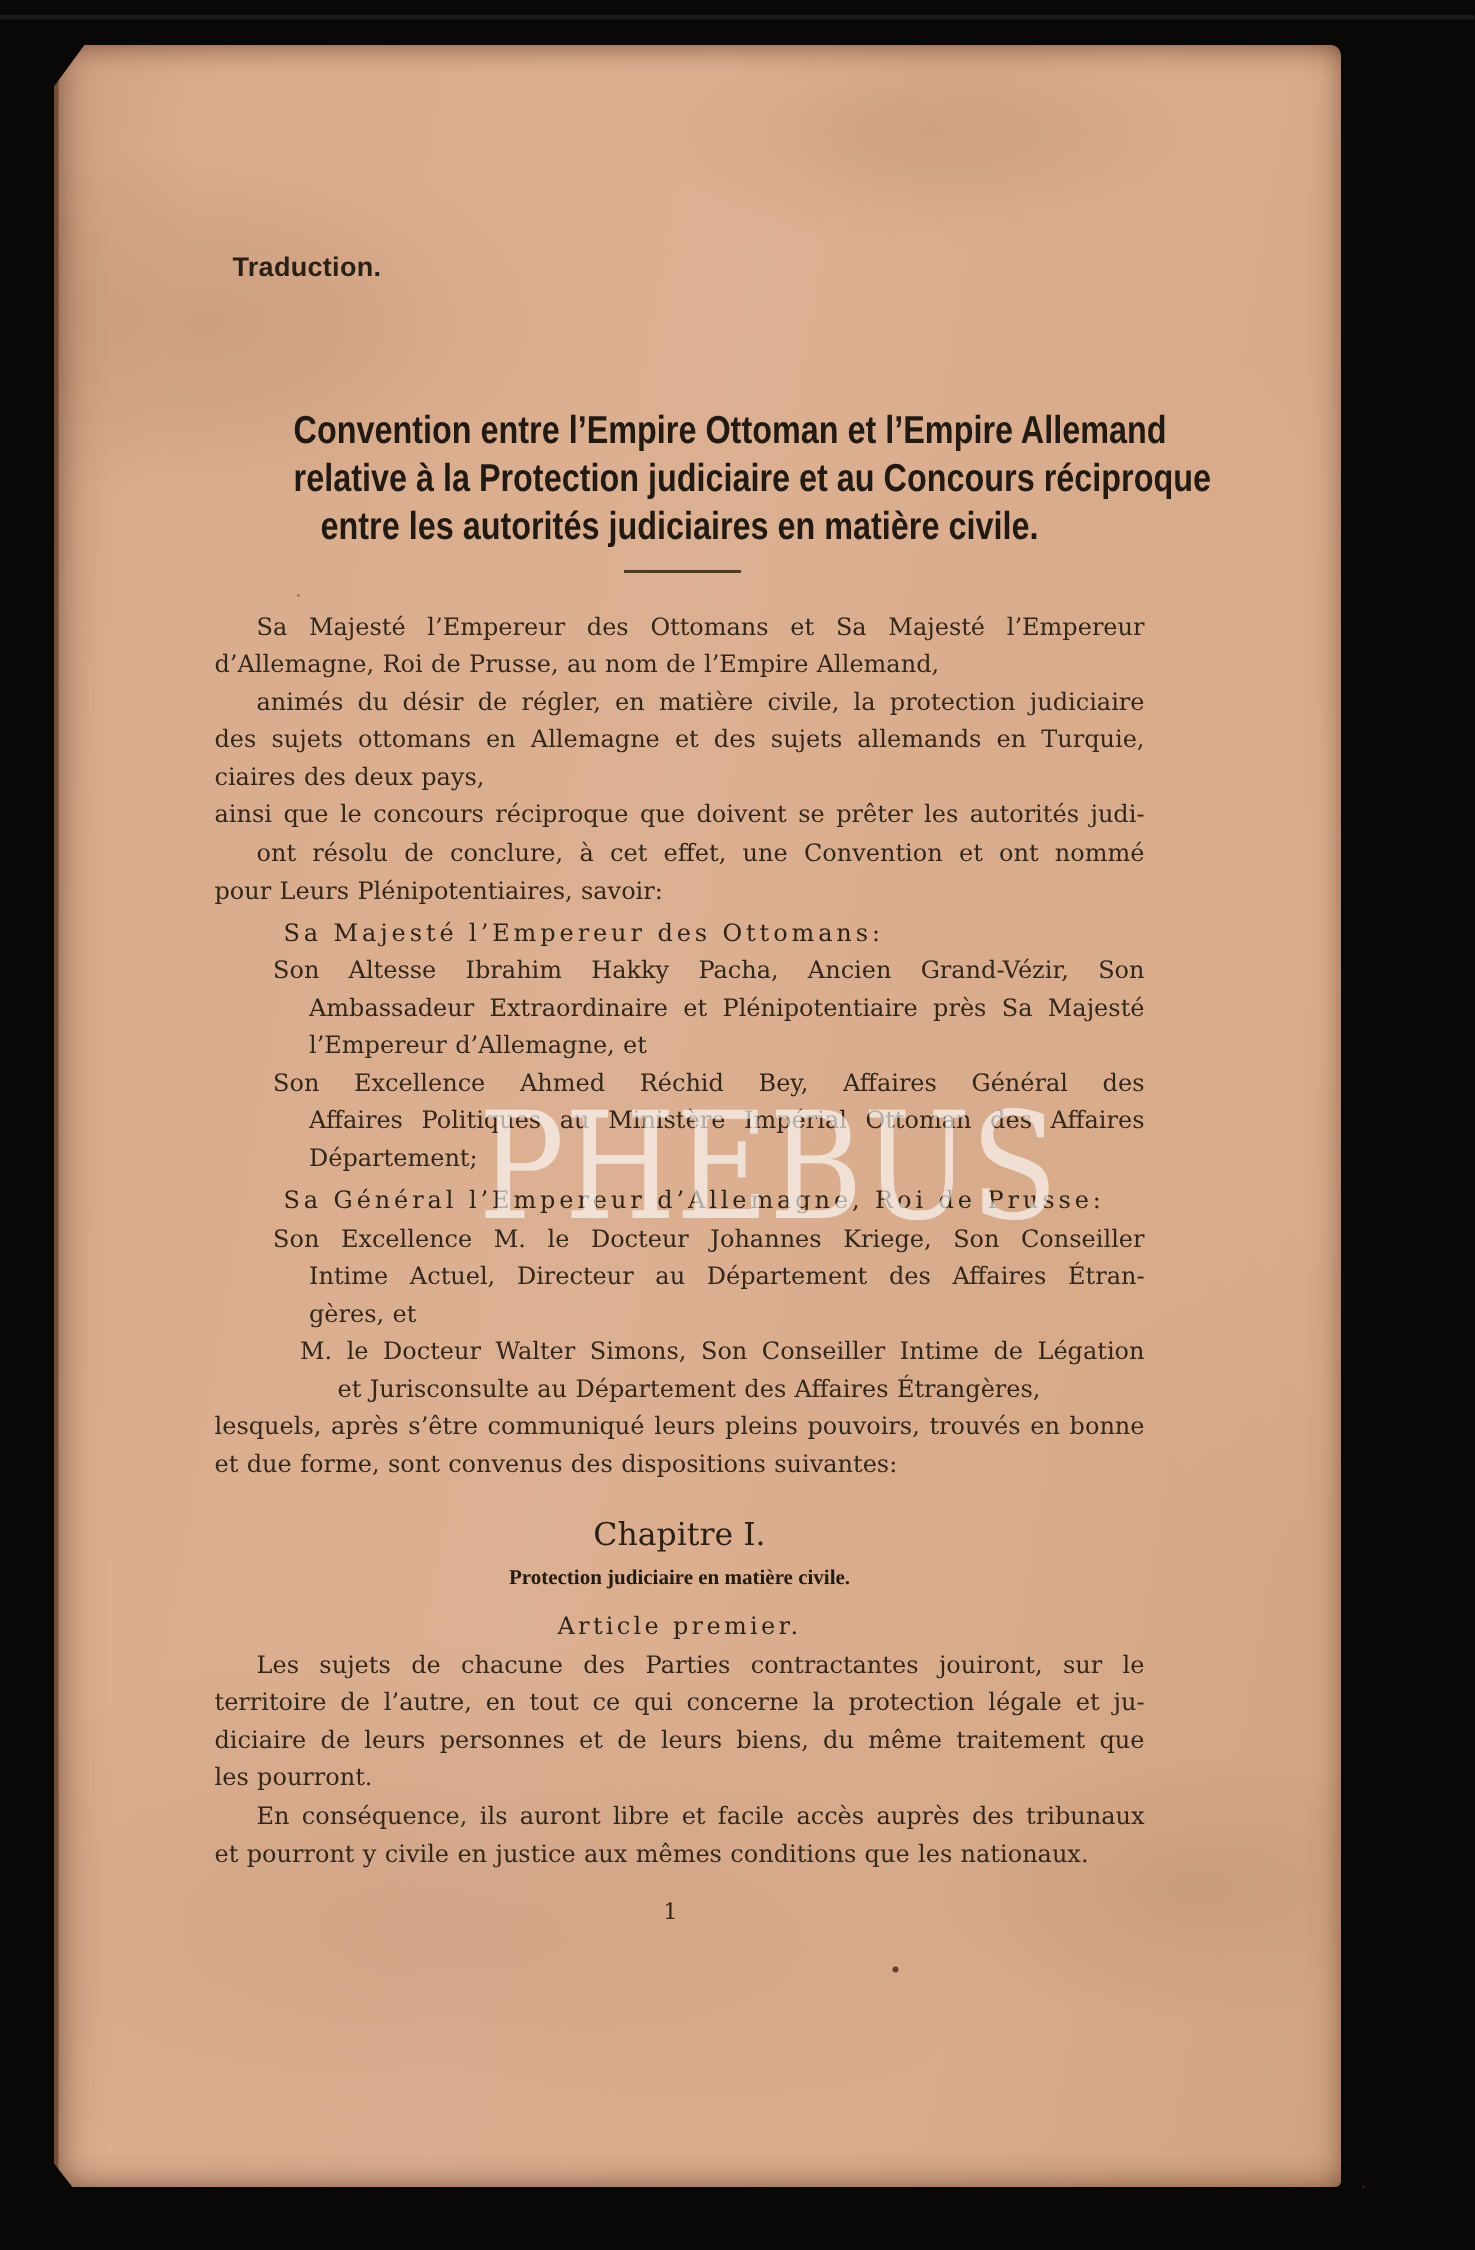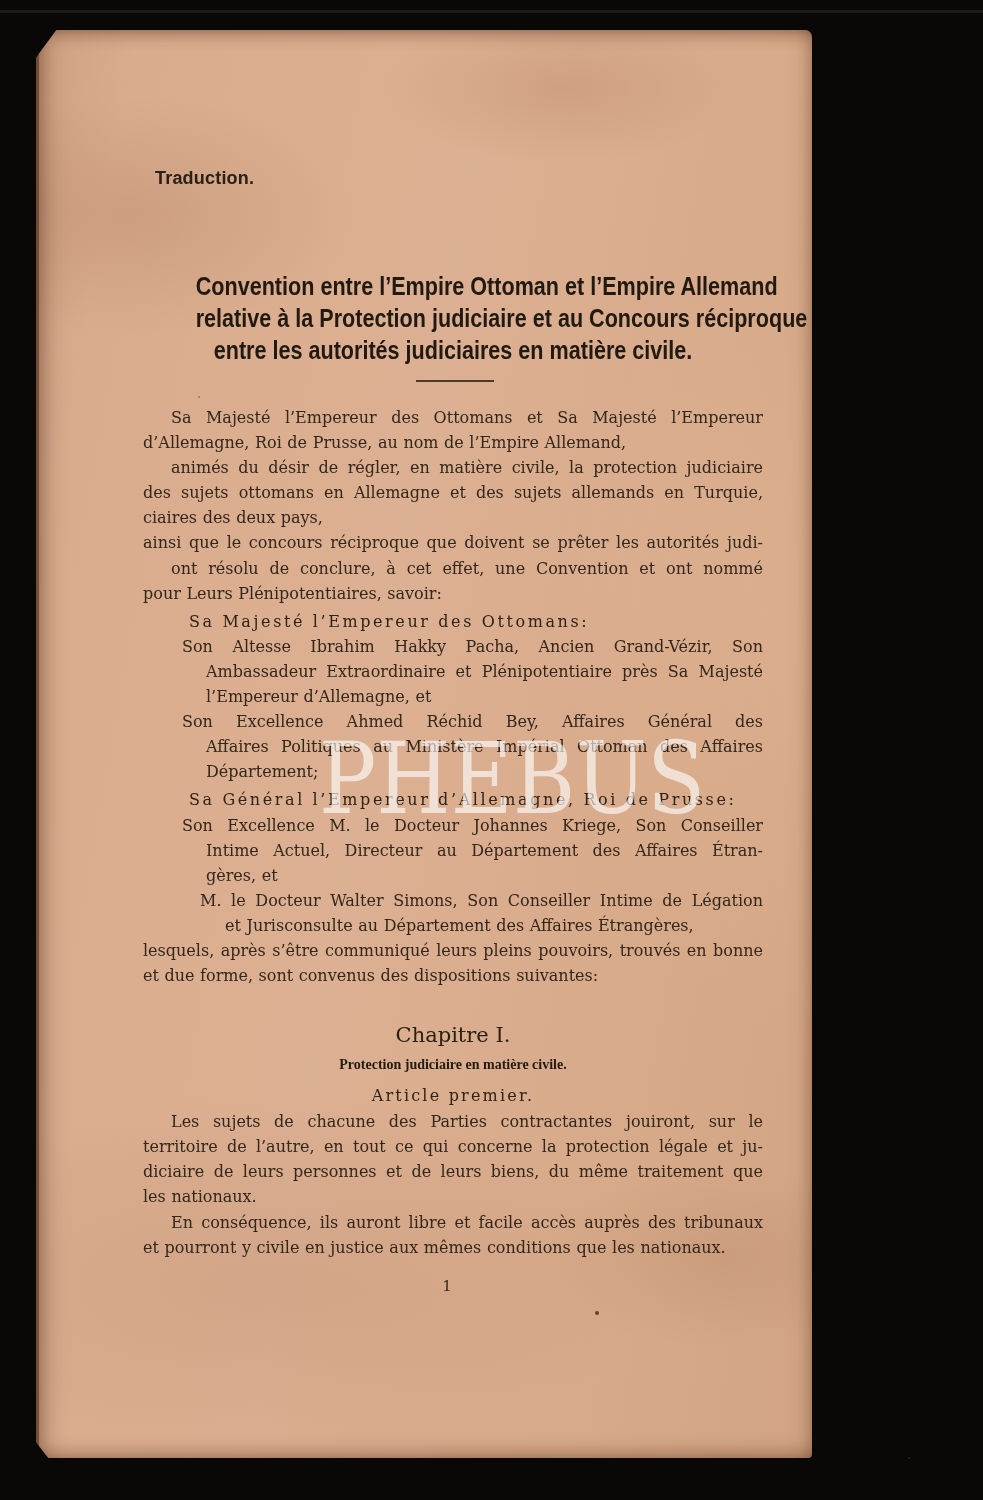--- a/index.html
+++ b/index.html
@@ -8,21 +8,21 @@
     background: #0a0807;
     position: relative;
     overflow: hidden;
     font-family: "DejaVu Serif", serif;
   }
   .frame-line {
     position: absolute; left: 0; top: 10px; width: 983px; height: 3px;
     background: #1c1a18;
   }
   .paper {
-    position: absolute; left: 36px; top: 30px; width: 776px; height: 1428px;
+    position: absolute; left: 36px; top: 30px; width: 858px; height: 1428px;
     border-radius: 2px 7px 4px 3px;
     background:
       radial-gradient(ellipse 260px 110px at 68% 4%, rgba(166,110,74,0.22), transparent 70%),
       radial-gradient(ellipse 500px 260px at 30% 88%, rgba(120,70,45,0.10), transparent 75%),
       radial-gradient(ellipse 420px 600px at 104% 42%, rgba(243,205,170,0.18), transparent 70%),
       radial-gradient(ellipse 300px 160px at 12% 13%, rgba(140,85,55,0.16), transparent 75%),
       radial-gradient(ellipse 240px 120px at 88% 86%, rgba(130,80,50,0.12), transparent 75%),
       linear-gradient(100deg, #cfa182 0%, #d9ac8d 10%, #dcb092 45%, #d7aa8a 75%, #d2a483 100%);
     box-shadow:
       inset 14px 0 26px -10px rgba(74,38,22,0.55),
@@ -73,21 +73,21 @@
   .b-flush .ln.first { text-indent: 0; }
   .b-item  { margin-left: 39px; padding-left: 24px; }
   .b-item  .ln.first { margin-left: -24px; }
   .b-item2 { margin-left: 57px; padding-left: 25px; }
   .b-item2 .ln.first { margin-left: -25px; }
   .b-spaced {
     margin-top: 3px; margin-left: 46px;
     letter-spacing: 2.6px; white-space: nowrap; color: #2f2318;
   }
   .b-chapter {
-    margin-top: 32px; text-align: center;
+    margin-top: 20px; text-align: center;
     font-size: 21px; line-height: 30px; color: #2b2014;
   }
   .b-chapter-sub {
     margin-top: 2px; text-align: center;
     font-family: Liberation Serif, serif; font-weight: bold;
     font-size: 14px; line-height: 26px; color: #231b11;
   }
   .b-article {
     margin-top: 5px; text-align: center;
     letter-spacing: 2.2px; line-height: 26px; color: #2f2318;
@@ -162,21 +162,21 @@
         <div class="ln first">lesquels, après s’être communiqué leurs pleins pouvoirs, trouvés en bonne</div>
         <div class="ln last">et due forme, sont convenus des dispositions suivantes:</div>
       </div>
       <div class="b-chapter">Chapitre I.</div>
       <div class="b-chapter-sub">Protection judiciaire en matière civile.</div>
       <div class="b-article">Article premier.</div>
       <div class="b-para">
         <div class="ln first">Les sujets de chacune des Parties contractantes jouiront, sur le</div>
         <div class="ln">territoire de l’autre, en tout ce qui concerne la protection légale et ju-</div>
         <div class="ln">diciaire de leurs personnes et de leurs biens, du même traitement que</div>
-        <div class="ln last">les nationaux.</div>
+        <div class="ln last">les pourront.</div>
       </div>
       <div class="b-para">
         <div class="ln first">En conséquence, ils auront libre et facile accès auprès des tribunaux</div>
         <div class="ln last">et pourront y civile en justice aux mêmes conditions que les nationaux.</div>
       </div>
       <div class="b-pagenum">1</div>
     </div>
 
   <div class="wm">PHEBUS</div>
 </div>

